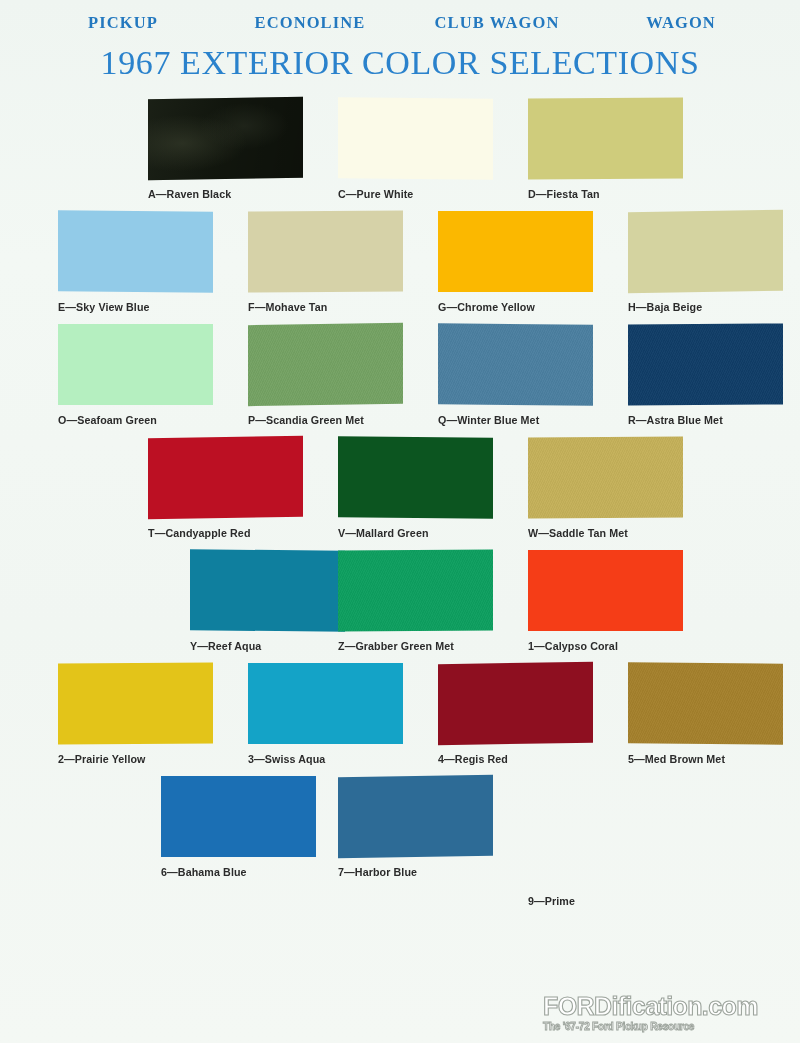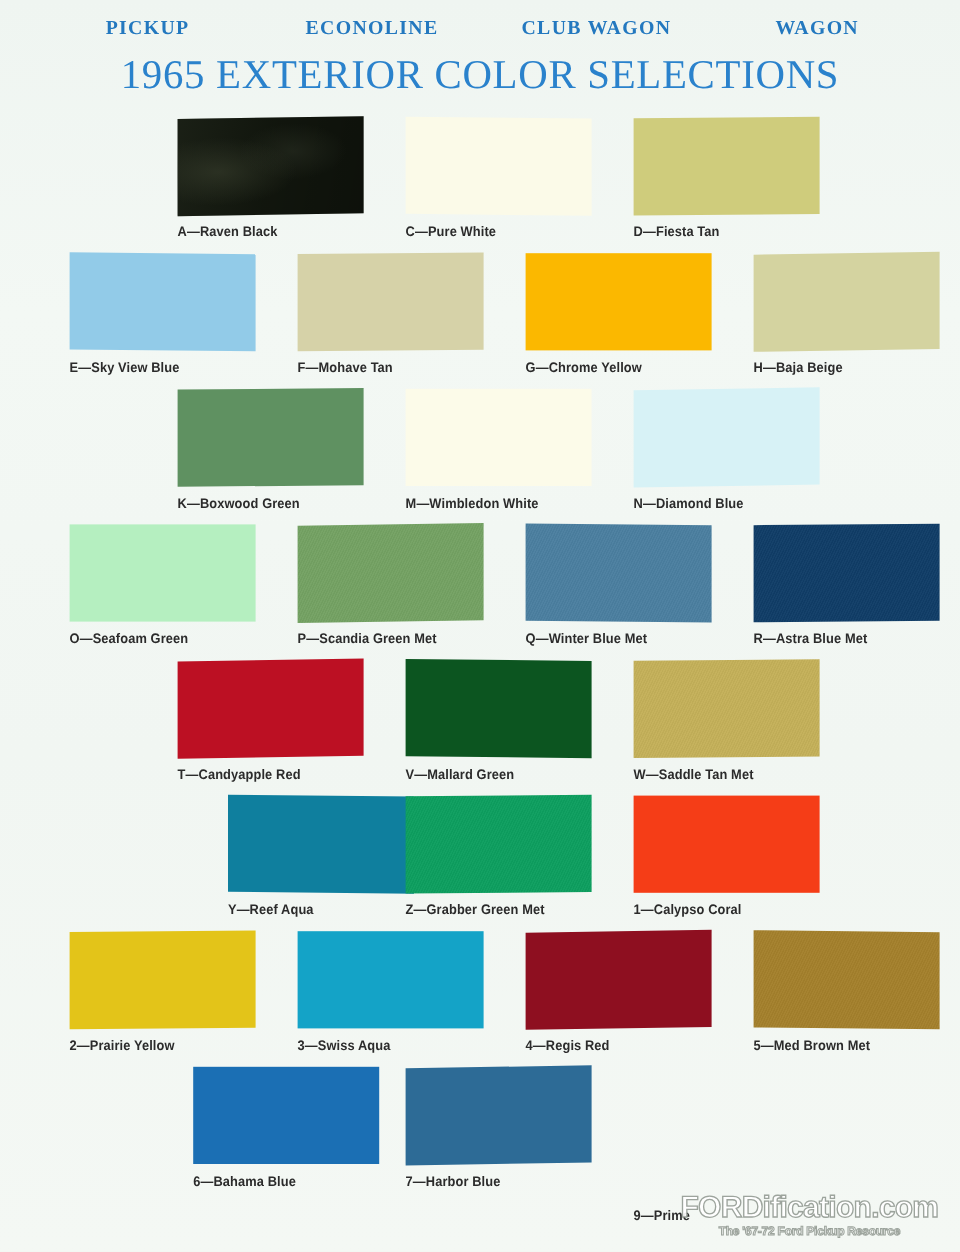--- a/index.html
+++ b/index.html
@@ -122,24 +122,24 @@
     letter-spacing: 0.1px;
     white-space: nowrap;
     transform: scaleX(0.93);
     transform-origin: left center;
   }
   .cell.noswatch .label { margin-top: 38px; }
 
   
   .watermark {
     position: absolute;
-    right: 8px;
+    right: 22px;
     bottom: 8px;
     width: 235px;
-    text-align: center;
+    text-align: left;
     user-select: none;
   }
   .wm-line1 {
     font-family: "Liberation Sans", sans-serif;
     font-size: 25px;
     font-weight: 700;
     letter-spacing: -0.6px;
     color: rgba(255,255,255,0.92);
     -webkit-text-stroke: 1.1px rgba(140,148,140,0.85);
     line-height: 26px;
@@ -161,21 +161,21 @@
 
 <div class="page">
 
   <div class="model-row">
     <div class="model m0">PICKUP</div>
     <div class="model m1">ECONOLINE</div>
     <div class="model m2">CLUB WAGON</div>
     <div class="model m3">WAGON</div>
   </div>
 
-  <div class="main-title">1965 EXTERIOR COLOR SELECTIONS</div>
+  <div class="main-title">1967 EXTERIOR COLOR SELECTIONS</div>
 
   <div class="grid" id="swatch-grid">
       <div class="row indent">
         <div class="cell" style="left: 148px;">
           <div class="swatch tilt-a raven" style="background: rgb(19, 24, 15);"></div>
           <div class="label">A—Raven Black</div>
         </div>
         <div class="cell" style="left: 338px;">
           <div class="swatch tilt-b" style="background: rgb(251, 250, 232);"></div>
           <div class="label">C—Pure White</div>
@@ -196,34 +196,20 @@
         </div>
         <div class="cell" style="left: 438px;">
           <div class="swatch " style="background: rgb(251, 184, 0);"></div>
           <div class="label">G—Chrome Yellow</div>
         </div>
         <div class="cell" style="left: 628px;">
           <div class="swatch tilt-a" style="background: rgb(212, 211, 160);"></div>
           <div class="label">H—Baja Beige</div>
         </div>
       </div>
-      <div class="row indent">
-        <div class="cell" style="left: 148px;">
-          <div class="swatch tilt-c" style="background: rgb(95, 145, 97);"></div>
-          <div class="label">K—Boxwood Green</div>
-        </div>
-        <div class="cell" style="left: 338px;">
-          <div class="swatch " style="background: rgb(252, 251, 233);"></div>
-          <div class="label">M—Wimbledon White</div>
-        </div>
-        <div class="cell" style="left: 528px;">
-          <div class="swatch tilt-a" style="background: rgb(215, 242, 246);"></div>
-          <div class="label">N—Diamond Blue</div>
-        </div>
-      </div>
       <div class="row">
         <div class="cell" style="left: 58px;">
           <div class="swatch " style="background: rgb(181, 239, 192);"></div>
           <div class="label">O—Seafoam Green</div>
         </div>
         <div class="cell" style="left: 248px;">
           <div class="swatch tilt-a noise" style="background: rgb(116, 162, 99);"></div>
           <div class="label">P—Scandia Green Met</div>
         </div>
         <div class="cell" style="left: 438px;">

